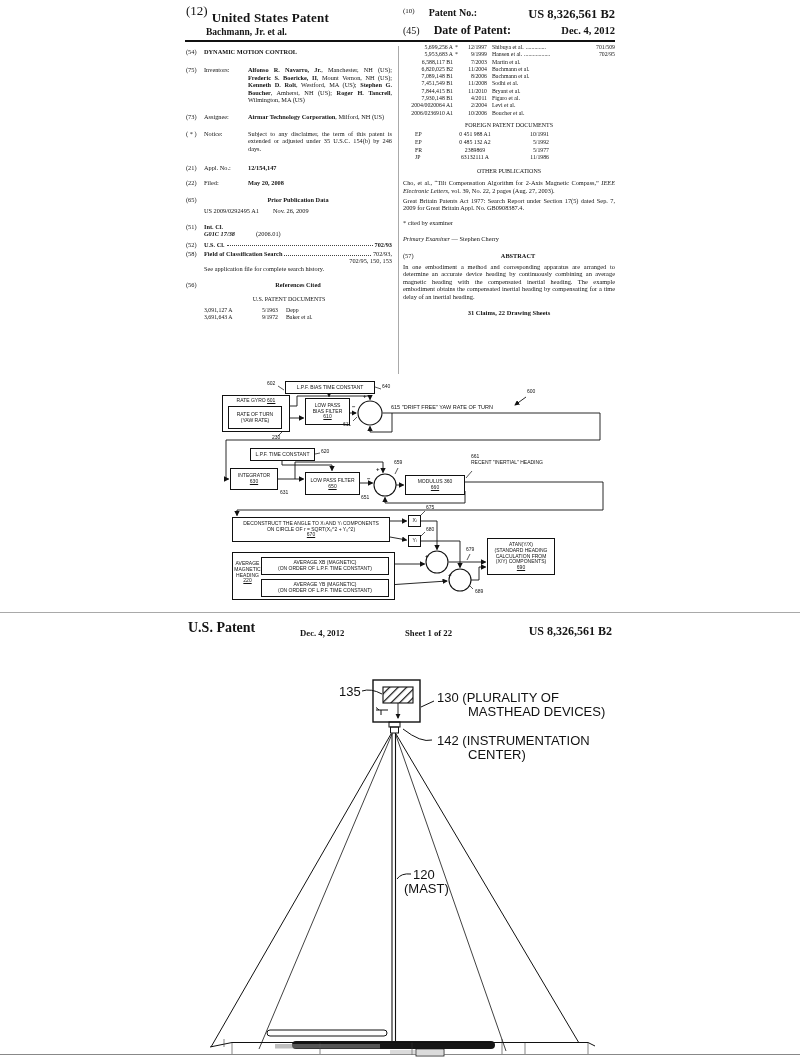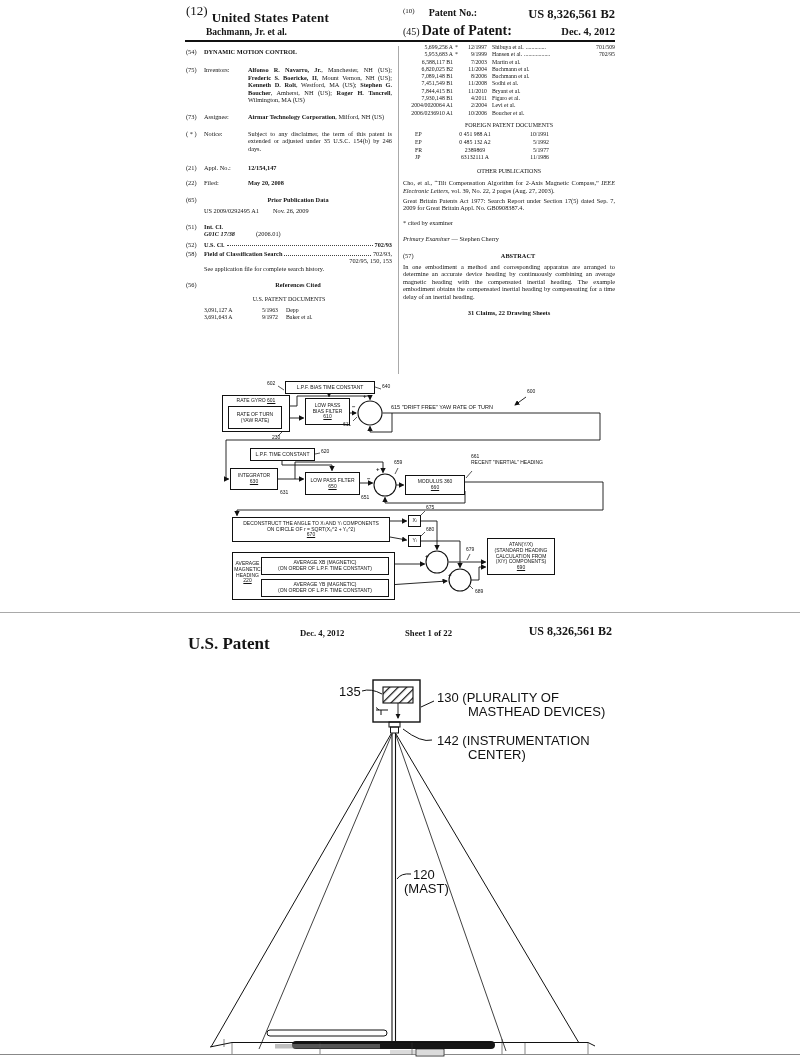--- a/index.html
+++ b/index.html
@@ -57,21 +57,21 @@
 </div>
 
 <div class="abs" style="left:403px;top:7px;width:212px">
   <div style="display:flex;align-items:flex-start">
     <span style="font-size:7px">(10)</span>
     <span class="b" style="font-size:10px;margin-left:14px">Patent No.:</span>
     <span class="b" style="font-size:12.5px;flex:1;text-align:right">US 8,326,561 B2</span>
   </div>
   <div style="display:flex;align-items:baseline;margin-top:1px">
     <span style="font-size:10px">(45)</span>
-    <span class="b" style="font-size:14px;margin-left:2px">Date of Patent:</span>
+    <span class="b" style="font-size:12px;margin-left:14px">Date of Patent:</span>
     <span class="b" style="font-size:10.5px;flex:1;text-align:right">Dec. 4, 2012</span>
   </div>
 </div>
 
 <div class="abs" style="left:185px;top:40px;width:430px;height:1.8px;background:#111"></div>
 <div class="abs" style="left:398px;top:46px;width:1px;height:328px;background:#aaa"></div>
 
 <div class="abs col" style="left:186px;top:46px;width:206px">
 
   <div class="lrow" style="margin-top:2px">
@@ -466,21 +466,21 @@
   <span class="dlab" style="left:176px;top:119px">651</span>
   <span class="dlab" style="left:209px;top:84px">659</span>
   <span class="dlab" style="left:241px;top:129px">675</span>
   <span class="dlab" style="left:241px;top:151px">680</span>
   <span class="dlab" style="left:281px;top:171px">679</span>
   <span class="dlab" style="left:290px;top:213px">689</span>
 </div>
 
 <div class="abs" style="left:0;top:612px;width:800px;height:1px;background:#a9a9a9"></div>
 
-<div class="abs b" style="left:188px;top:634px;font-size:17px">U.S. Patent</div>
+<div class="abs b" style="left:188px;top:620px;font-size:14px">U.S. Patent</div>
 <div class="abs b" style="left:300px;top:628px;font-size:8.7px">Dec. 4, 2012</div>
 <div class="abs b" style="left:405px;top:628px;font-size:8.7px">Sheet 1 of 22</div>
 <div class="abs b" style="left:470px;top:624px;width:142px;text-align:right;font-size:12px">US 8,326,561 B2</div>
 
 <div class="abs" style="left:0;top:1054px;width:800px;height:1px;background:#888"></div>
 
 <svg class="abs" style="left:180px;top:650px" width="440" height="410" viewBox="0 0 440 410">
   <defs>
     <pattern id="ht" width="6" height="6" patternTransform="rotate(45)" patternUnits="userSpaceOnUse">
       <rect width="6" height="6" fill="#fff"></rect>

